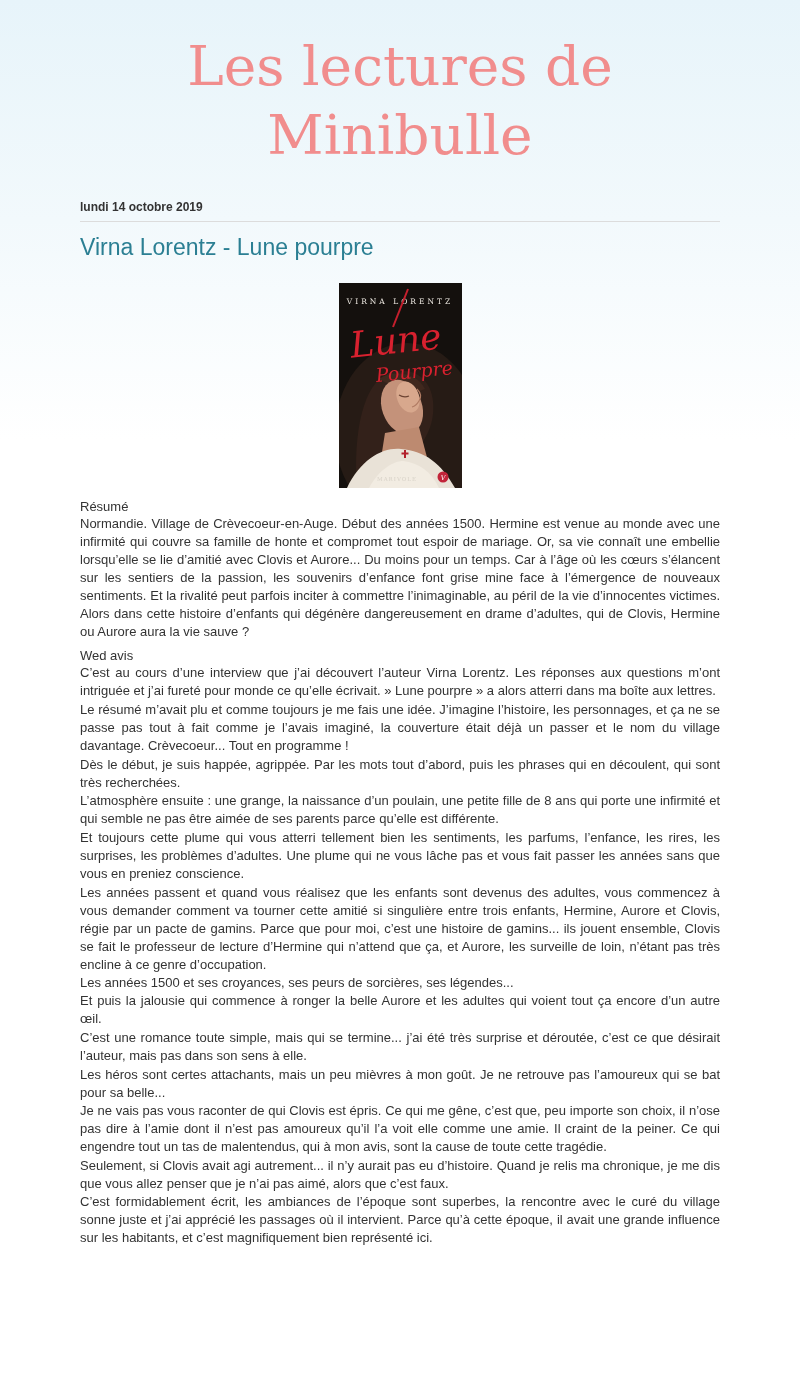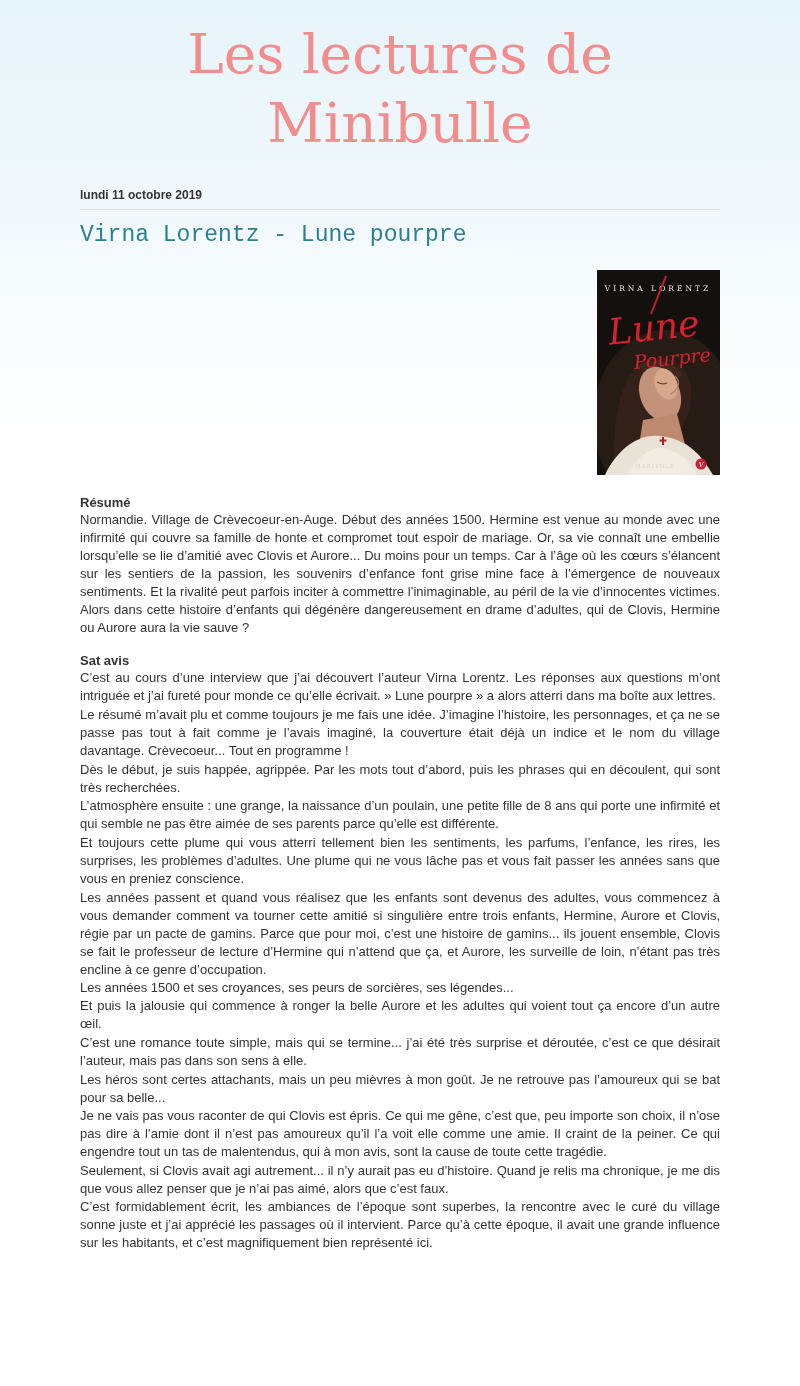--- a/index.html
+++ b/index.html
@@ -10,21 +10,21 @@
     background: linear-gradient(to bottom, #e7f4fa 0px, #f2f9fc 220px, #ffffff 440px, #ffffff 100%);
     font-family: "Liberation Sans", sans-serif;
     color: #333333;
     overflow: hidden;
   }
   .page {
     width: 640px;
     margin: 0 auto;
   }
   .blog-header {
-    padding-top: 20px;
+    padding-top: 32px;
     text-align: center;
   }
   .blog-title {
     font-family: "DejaVu Serif", serif;
     font-weight: 400;
     font-size: 55px;
     line-height: 1.25;
     color: #f18d8d;
     letter-spacing: 0px;
     cursor: pointer;
@@ -35,41 +35,41 @@
     font-weight: bold;
     color: #333333;
   }
   .date-rule {
     border: none;
     border-top: 1px solid #dcdcdc;
     margin-top: 7px;
   }
   .post-title {
     margin-top: 12px;
-    font-family: Liberation Mono, monospace;
+    font-family: Liberation Sans, sans-serif;
     font-weight: 400;
     font-size: 23px;
     color: #2b7f93;
     cursor: pointer;
   }
   .cover-wrap {
     margin-top: 22px;
-    text-align: right;
+    text-align: center;
   }
   .cover-frame {
     display: inline-block;
     line-height: 0;
     cursor: pointer;
   }
   .post-body { margin-top: 0px; }
   .section-heading {
     font-size: 13px;
-    font-weight: bold;
+    font-weight: normal;
     color: #333333;
-    margin-top: 16px;
+    margin-top: 7px;
   }
   .post-body p {
     font-size: 13px;
     line-height: 18px;
     text-align: justify;
     margin-top: 1px;
     color: #333333;
   }
   
   .cov-author {
@@ -92,21 +92,21 @@
 </style>
 </head>
 <body>
 
 <div class="page">
 
   <div class="blog-header">
     <h1 class="blog-title">Les lectures de Minibulle</h1>
   </div>
 
-  <h2 class="date-header">lundi 11 octobre 2019</h2>
+  <h2 class="date-header">lundi 14 octobre 2019</h2>
   <hr class="date-rule">
 
   <h3 class="post-title">Virna Lorentz - Lune pourpre</h3>
 
   <div class="cover-wrap">
     <span class="cover-frame">
       <svg width="123" height="205" viewBox="0 0 123 205" xmlns="http://www.w3.org/2000/svg">
 
         <rect width="123" height="205" fill="#14100d"></rect>
         <ellipse cx="68" cy="150" rx="72" ry="90" fill="#261b15"></ellipse>
@@ -139,23 +139,23 @@
         <text class="cov-publisher" x="58" y="198" text-anchor="middle">MARIVOLE</text>
         <circle cx="104" cy="194" r="5.5" fill="#c2243a"></circle>
         <text x="104" y="196.5" font-size="6.5" fill="#ffffff" text-anchor="middle" font-family="DejaVu Serif, serif" font-style="italic">V</text>
       </svg>
     </span>
   </div>
 
   <div class="post-body">
       <h4 class="section-heading">Résumé</h4>
       <p>Normandie. Village de Crèvecoeur-en-Auge. Début des années 1500. Hermine est venue au monde avec une infirmité qui couvre sa famille de honte et compromet tout espoir de mariage. Or, sa vie connaît une embellie lorsqu’elle se lie d’amitié avec Clovis et Aurore... Du moins pour un temps. Car à l’âge où les cœurs s’élancent sur les sentiers de la passion, les souvenirs d’enfance font grise mine face à l’émergence de nouveaux sentiments. Et la rivalité peut parfois inciter à commettre l’inimaginable, au péril de la vie d’innocentes victimes. Alors dans cette histoire d’enfants qui dégénère dangereusement en drame d’adultes, qui de Clovis, Hermine ou Aurore aura la vie sauve ?</p>
-      <h4 class="section-heading">Sat avis</h4>
+      <h4 class="section-heading">Wed avis</h4>
       <p>C’est au cours d’une interview que j’ai découvert l’auteur Virna Lorentz. Les réponses aux questions m’ont intriguée et j’ai fureté pour monde ce qu’elle écrivait. » Lune pourpre » a alors atterri dans ma boîte aux lettres.</p>
-      <p>Le résumé m’avait plu et comme toujours je me fais une idée. J’imagine l’histoire, les personnages, et ça ne se passe pas tout à fait comme je l’avais imaginé, la couverture était déjà un indice et le nom du village davantage. Crèvecoeur... Tout en programme !</p>
+      <p>Le résumé m’avait plu et comme toujours je me fais une idée. J’imagine l’histoire, les personnages, et ça ne se passe pas tout à fait comme je l’avais imaginé, la couverture était déjà un passer et le nom du village davantage. Crèvecoeur... Tout en programme !</p>
       <p>Dès le début, je suis happée, agrippée. Par les mots tout d’abord, puis les phrases qui en découlent, qui sont très recherchées.<br>L’atmosphère ensuite : une grange, la naissance d’un poulain, une petite fille de 8 ans qui porte une infirmité et qui semble ne pas être aimée de ses parents parce qu’elle est différente.</p>
       <p>Et toujours cette plume qui vous atterri tellement bien les sentiments, les parfums, l’enfance, les rires, les surprises, les problèmes d’adultes. Une plume qui ne vous lâche pas et vous fait passer les années sans que vous en preniez conscience.</p>
       <p>Les années passent et quand vous réalisez que les enfants sont devenus des adultes, vous commencez à vous demander comment va tourner cette amitié si singulière entre trois enfants, Hermine, Aurore et Clovis, régie par un pacte de gamins. Parce que pour moi, c’est une histoire de gamins... ils jouent ensemble, Clovis se fait le professeur de lecture d’Hermine qui n’attend que ça, et Aurore, les surveille de loin, n’étant pas très encline à ce genre d’occupation.<br>Les années 1500 et ses croyances, ses peurs de sorcières, ses légendes...<br>Et puis la jalousie qui commence à ronger la belle Aurore et les adultes qui voient tout ça encore d’un autre œil.</p>
       <p>C’est une romance toute simple, mais qui se termine... j’ai été très surprise et déroutée, c’est ce que désirait l’auteur, mais pas dans son sens à elle.</p>
       <p>Les héros sont certes attachants, mais un peu mièvres à mon goût. Je ne retrouve pas l’amoureux qui se bat pour sa belle...<br>Je ne vais pas vous raconter de qui Clovis est épris. Ce qui me gêne, c’est que, peu importe son choix, il n’ose pas dire à l’amie dont il n’est pas amoureux qu’il l’a voit elle comme une amie. Il craint de la peiner. Ce qui engendre tout un tas de malentendus, qui à mon avis, sont la cause de toute cette tragédie.</p>
       <p>Seulement, si Clovis avait agi autrement... il n’y aurait pas eu d’histoire. Quand je relis ma chronique, je me dis que vous allez penser que je n’ai pas aimé, alors que c’est faux.<br>C’est formidablement écrit, les ambiances de l’époque sont superbes, la rencontre avec le curé du village sonne juste et j’ai apprécié les passages où il intervient. Parce qu’à cette époque, il avait une grande influence sur les habitants, et c’est magnifiquement bien représenté ici.</p>
     </div>
 
 </div>
 

